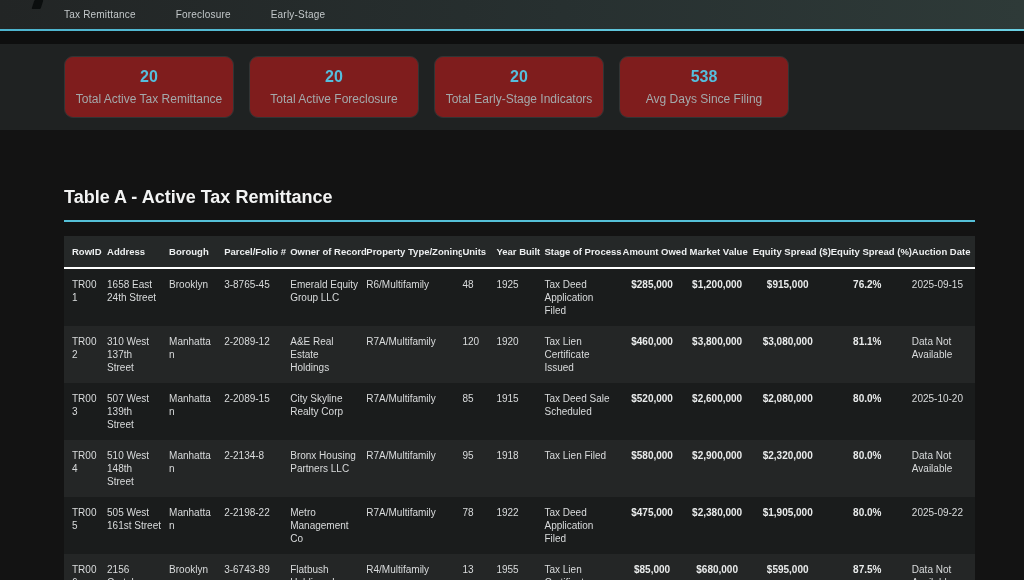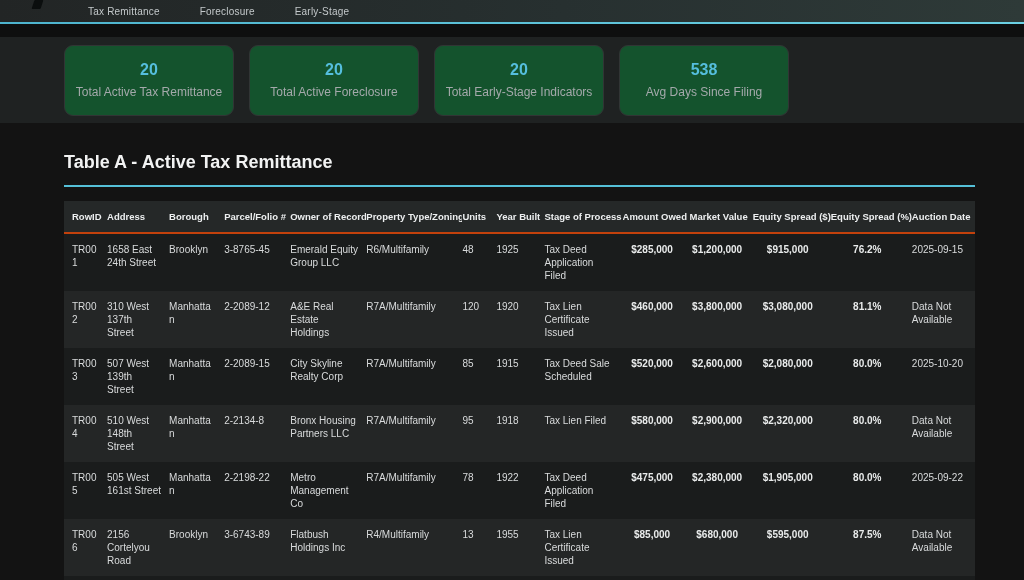--- a/index.html
+++ b/index.html
@@ -4,64 +4,65 @@
 <style>
   html,body { margin:0; padding:0; }
   body {
     width:1024px; height:580px; overflow:hidden;
     background:#131313;
     font-family:"Liberation Sans", sans-serif;
     -webkit-font-smoothing:antialiased;
   }
   
   .navbar {
-    height:22px;
+    height:29px;
     background:linear-gradient(90deg,#222525 0%,#273030 55%,#2e3a38 100%);
     display:flex; align-items:center;
-    padding-left:88px; gap:40px;
+    padding-left:64px; gap:40px;
     position:relative;
   }
   .tab { color:#c3c8ca; font-size:10px; letter-spacing:.2px; cursor:pointer; }
   .cursor-artifact {
     position:absolute; left:33px; top:0; width:9px; height:9px;
     background:#0b0e0e; transform:skewX(-18deg); border-radius:1px;
   }
   .accent-line { height:2px; background:linear-gradient(90deg,#4db4ce,#6bd0e3); }
   .gap-strip { height:13px; background:#0e0f0f; }
 
   
   .stats-band {
     background:#1f2222;
     height:86px; box-sizing:border-box;
     display:flex; align-items:center; gap:15px;
     padding-left:64px;
   }
   .stat-card {
-    width:170px; height:71px; box-sizing:border-box;
-    background:#14532d; border:1px solid #313535; border-radius:9px;
+    width:170px; height:62px; box-sizing:border-box;
+    background:#7f1d1d; border:1px solid #313535; border-radius:9px;
     display:flex; flex-direction:column; align-items:center; justify-content:center;
     gap:6px;
   }
   .stat-value { color:#55bedd; font-size:16px; font-weight:bold; }
   .stat-label { color:#a4a9ab; font-size:12px; text-align:center; }
 
   
   .table-section { padding-left:64px; }
   .table-title {
     color:#f2f3f3; font-size:18px; font-weight:bold;
     padding:29px 0 12px 0;
+    margin-top:28px;
   }
   .title-underline { width:911px; height:2px; background:#55c0d8; margin-bottom:14px; }
 
   table { width:911px; border-collapse:collapse; table-layout:fixed; }
   thead tr { background:#252828; }
   th {
     color:#edeff0; font-weight:bold; font-size:9.5px; text-align:left;
     padding:10px 4px 10px 0; white-space:nowrap; overflow:hidden;
-    border-bottom:2px solid #c2410c;
+    border-bottom:2px solid #ffffff;
   }
   th:first-child, td:first-child { padding-left:8px; }
   tbody tr:nth-child(odd)  { background:#1a1c1c; }
   tbody tr:nth-child(even) { background:#242626; }
   td {
     color:#d9dbdc; font-size:10px; line-height:13px;
     padding:9px 8px 9px 0; vertical-align:top;
     word-wrap:break-word;
   }
   td.num { font-weight:bold; color:#e9ebeb;text-align:center; }

